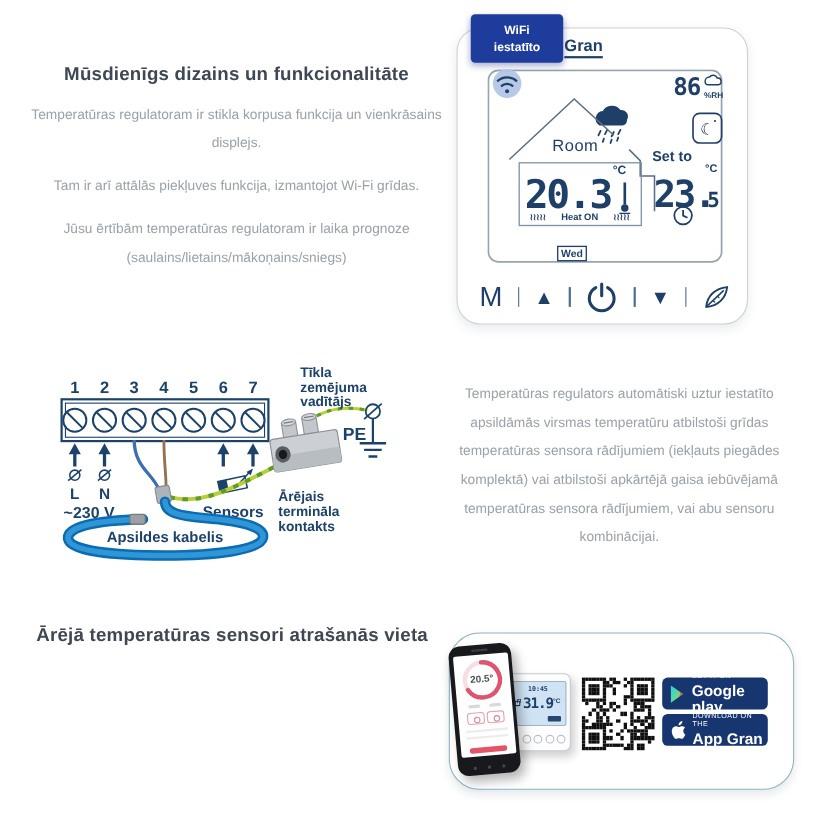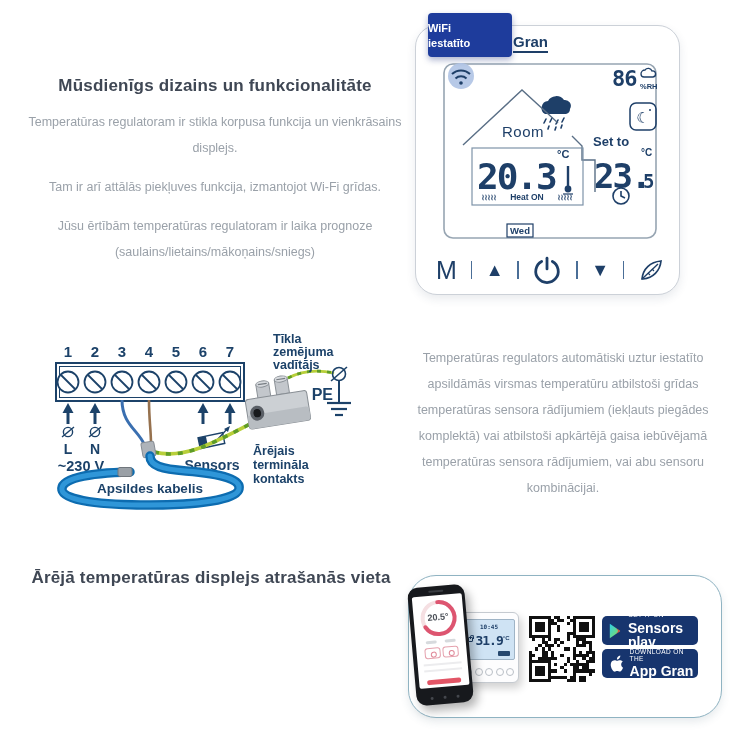--- a/index.html
+++ b/index.html
@@ -4,32 +4,32 @@
 <style>
   * { margin:0; padding:0; box-sizing:border-box; }
   html,body { width:750px; height:750px; background:#fff; overflow:hidden;
     font-family:"Liberation Sans", sans-serif; }
   .page { position:relative; width:750px; height:750px; background:#fff; }
 
   
   .txt-sec { position:absolute; text-align:center; }
   .txt-sec h2 { font-size:17px; font-weight:600; color:#3f4754; letter-spacing:.2px; }
   .txt-sec p { font-size:12.5px; color:#9aa1a9; line-height:26px; margin-top:13px; }
-  #sec-modern { left:19px; top:76px; width:392px; }
+  #sec-modern { left:19px; top:58px; width:392px; }
   #sec-sensors { left:398px; top:332px; width:330px; }
   #sec-location { left:15px; top:568px; width:392px; }
 
   
   .device { position:absolute; left:415px; top:25px; width:265px; height:270px;
     background:#fff; border:1.5px solid #ccd1d8; border-radius:22px;
     box-shadow:0 4px 10px rgba(40,60,90,.10); }
   .brand { position:absolute; left:513px; top:33px; font-size:15px; font-weight:bold;
     color:#1e3f68; border-bottom:2px solid #1e3f68; padding-bottom:1px; z-index:2; }
   .callout { position:absolute; background:#1e3c9c; color:#fff; z-index:6;
-    border-radius:4px; text-align:left; font-size:11px; font-weight:bold;
+    border-radius:4px; text-align:center; font-size:11px; font-weight:bold;
     display:flex; flex-direction:column; justify-content:center; gap:3px;
     box-shadow:0 3px 6px rgba(20,40,120,.35); }
   #badge-wifi { left:428px; top:13px; width:84px; height:44px; }
   #badge-weather { left:540px; top:33px; width:68px; height:45px; }
   .disp-svg { position:absolute; left:443px; top:63px; width:215px; height:177px; }
   svg text { font-family:"Liberation Sans", sans-serif; }
   .seg { font-family:"DejaVu Sans Mono", monospace; font-weight:bold; fill:#1e3f68; }
   .btn-row { position:absolute; left:436px; top:252px; width:228px; height:36px;
     display:flex; align-items:center; justify-content:space-between; }
   .btn-row .sep { width:1.5px; height:18px; background:#2a5585; opacity:.85; }
@@ -332,21 +332,21 @@
       <text x="253" y="469">termināla</text>
       <text x="253" y="483">kontakts</text>
     </g>
   </svg>
 
   <section class="txt-sec" id="sec-sensors">
     <p>Temperatūras regulators automātiski uztur iestatīto apsildāmās virsmas temperatūru atbilstoši grīdas temperatūras sensora rādījumiem (iekļauts piegādes komplektā) vai atbilstoši apkārtējā gaisa iebūvējamā temperatūras sensora rādījumiem, vai abu sensoru kombinācijai.</p>
   </section>
 
   <section class="txt-sec" id="sec-location">
-    <h2>Ārējā temperatūras displejs atrašanās vieta</h2>
+    <h2>Ārējā temperatūras sensori atrašanās vieta</h2>
   </section>
 
   <div class="promo-card"></div>
 
   <div class="phone">
     <i class="speaker"></i>
     <div class="screen">
       <div class="dial-wrap">
         <svg width="50" height="44" viewBox="0 0 50 44">
           <circle cx="25" cy="23" r="16" fill="none" stroke="#f5dfe2" stroke-width="4"></circle>
@@ -627,21 +627,21 @@
         <linearGradient id="gp1" x1="0" y1="0" x2="1" y2="1">
           <stop offset="0" stop-color="#2fd0e8"></stop>
             <stop offset="1" stop-color="#8de04e"></stop>
         </linearGradient>
       </defs>
       <polygon points="1,0 1,18 14,9" fill="url(#gp1)"></polygon>
       <polygon points="9,5.6 14,9 9,12.4 11.5,9" fill="#e4453f"></polygon>
     </svg>
     <div class="store-txt">
       <div class="l1">GET IT ON</div>
-      <div class="l2">Sensors play</div>
+      <div class="l2">Google play</div>
     </div>
   </div>
 
   <div class="store-badge" id="badge-astore">
     <svg width="15" height="18" viewBox="0 0 17 20">
       <path fill="#fff" d="M12.1,3.2 C12.9,2.2 13.4,0.9 13.2,0 C12.1,0.1 10.9,0.8 10.2,1.7 C9.5,2.5 9.1,3.7 9.3,4.7 C10.4,4.7 11.4,4.1 12.1,3.2 Z M14.2,10.6 C14.2,8.4 16,7.3 16.1,7.2 C15.1,5.7 13.5,5.5 12.9,5.5 C11.5,5.4 10.2,6.3 9.5,6.3 C8.8,6.3 7.7,5.5 6.5,5.5 C5,5.5 3.6,6.4 2.8,7.7 C1.2,10.4 2.4,14.5 3.9,16.7 C4.6,17.8 5.5,19 6.7,18.9 C7.8,18.9 8.2,18.2 9.6,18.2 C11,18.2 11.3,18.9 12.5,18.9 C13.7,18.9 14.5,17.8 15.2,16.7 C16.1,15.5 16.4,14.3 16.4,14.2 C16.4,14.2 14.2,13.3 14.2,10.6 Z"></path>
     </svg>
     <div class="store-txt">
       <div class="l1">DOWNLOAD ON THE</div>
       <div class="l2">App Gran</div>

